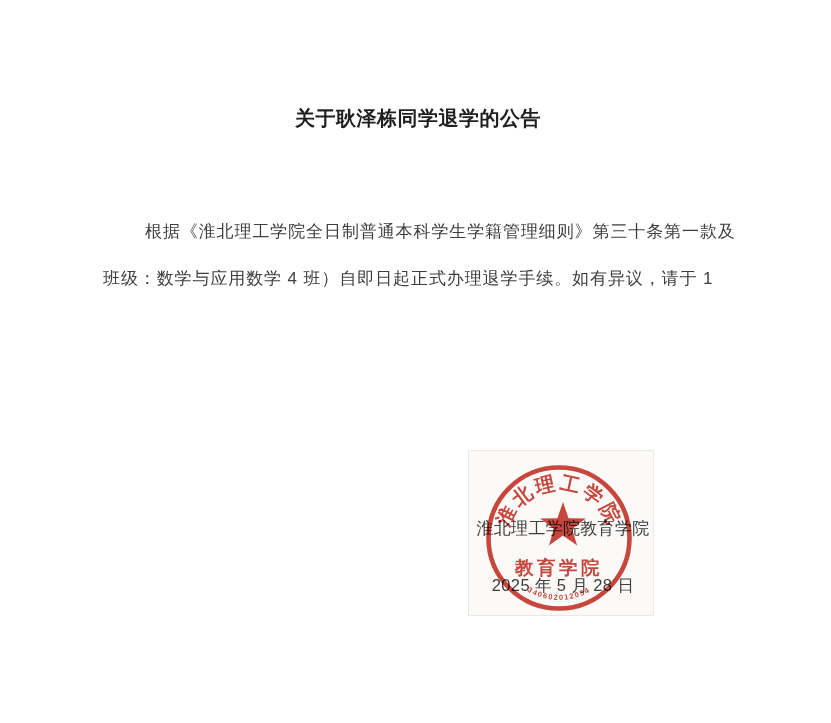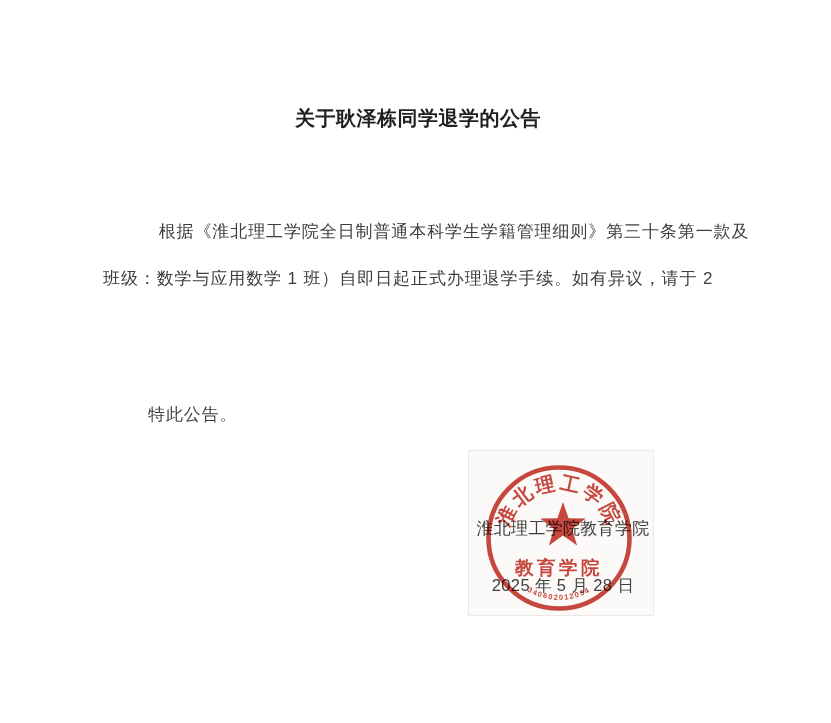--- a/index.html
+++ b/index.html
@@ -25,21 +25,21 @@
     position:absolute;
     top:208px;left:103px;width:660px;
   }
   .body-line{
     font-size:17px;
     line-height:47px;
     letter-spacing:0.9px;
     white-space:nowrap;
     color:#3e3e3e;
   }
-  .body-line.first{ text-indent:42px;text-align:center; }
+  .body-line.first{ text-indent:42px; }
   .closing-line{
     position:absolute;
     top:400px;left:103px;width:400px;
     text-indent:45px;
     font-size:17px;
     line-height:30px;
     letter-spacing:0.9px;
     color:#3e3e3e;
   }
   .signature-line{
@@ -80,24 +80,23 @@
 </style>
 </head>
 <body>
 
 <div class="page">
 
   <div class="doc-title">关于耿泽栋同学退学的公告</div>
 
   <div class="body-block">
     <div class="body-line first">根据《淮北理工学院全日制普通本科学生学籍管理细则》第三十条第一款及</div>
-    <div class="body-line">班级：数学与应用数学 1 班）自即日起正式办理退学手续。如有异议，请于 2</div>
+    <div class="body-line">班级：数学与应用数学 4 班）自即日起正式办理退学手续。如有异议，请于 1</div>
   </div>
 
-  <div class="closing-line">特此公告。</div>
 
   <div class="signature-line">淮北理工学院教育学院</div>
 
   <div class="date-line">2025 年 5 月 28 日</div>
 
   <div class="seal-backdrop"></div>
 
   <div class="seal">
     <svg width="170" height="170" viewBox="0 0 170 170" xmlns="http://www.w3.org/2000/svg">
       <defs>

